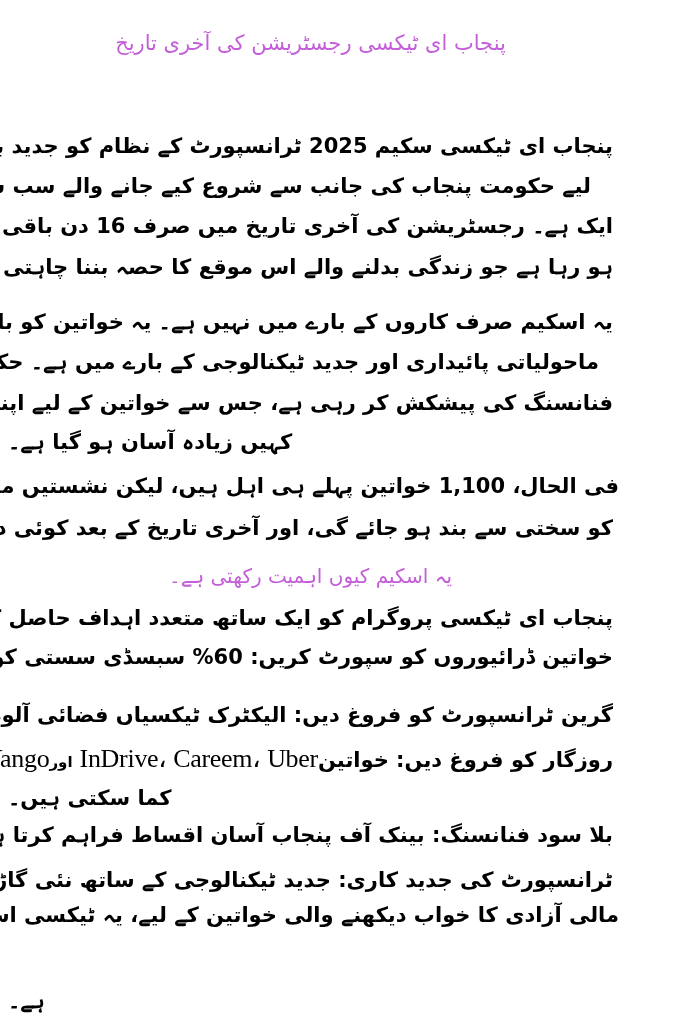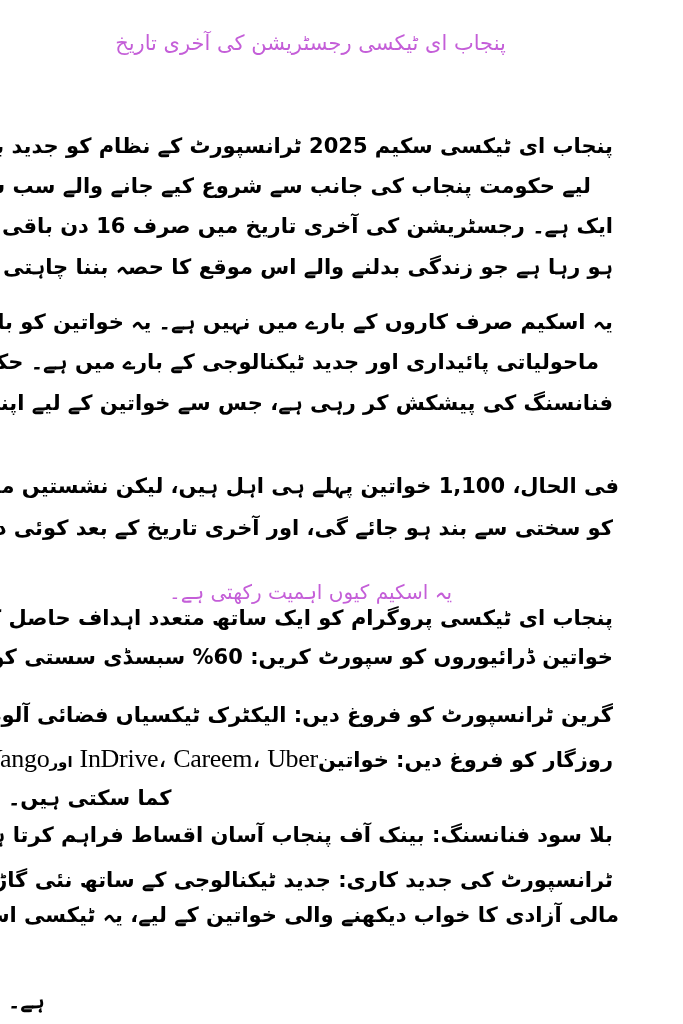--- a/index.html
+++ b/index.html
@@ -76,25 +76,26 @@
   <div class="title" id="title" style="color: rgb(196, 94, 216);">پنجاب ای ٹیکسی رجسٹریشن کی آخری تاریخ</div>
 
   <div class="line justify" style="top:136px">پنجاب ای ٹیکسی سکیم 2025 ٹرانسپورٹ کے نظام کو جدید بنانے اور خواتین کو بااختیار بنانے کے</div>
   <div class="line justify" style="top:176px; left:30px; right:30px">لیے حکومت پنجاب کی جانب سے شروع کیے جانے والے سب سے پرجوش اقدامات میں سے</div>
   <div class="line justify" style="top:216px">ایک ہے۔ رجسٹریشن کی آخری تاریخ میں صرف 16 دن باقی ہیں، ان خواتین کے لیے وقت ختم</div>
   <div class="line center" style="top:257px">ہو رہا ہے جو زندگی بدلنے والے اس موقع کا حصہ بننا چاہتی ہیں۔</div>
 
   <div class="line center" style="top:312px">یہ اسکیم صرف کاروں کے بارے میں نہیں ہے۔ یہ خواتین کو بااختیار بنانے، مالیاتی آزادی،</div>
   <div class="line justify" style="top:352px; left:10px; right:22px">ماحولیاتی پائیداری اور جدید ٹیکنالوجی کے بارے میں ہے۔ حکومت 60% سبسڈی اور بلا سود</div>
   <div class="line justify" style="top:393px">فنانسنگ کی پیشکش کر رہی ہے، جس سے خواتین کے لیے اپنی الیکٹرک ٹیکسیوں کا مالک بننا پہلے سے</div>
+  <div class="line center" style="top:432px">کہیں زیادہ آسان ہو گیا ہے۔</div>
 
   <div class="line justify" style="top:476px; left:2px; right:2px">فی الحال، 1,100 خواتین پہلے ہی اہل ہیں، لیکن نشستیں محدود ہیں۔ رجسٹریشن 5 اکتوبر 2025</div>
   <div class="line center" style="top:518px">کو سختی سے بند ہو جائے گی، اور آخری تاریخ کے بعد کوئی درخواست قبول نہیں کی جائے گی۔</div>
 
-  <div class="subheading" id="subheading" style="color: rgb(196, 94, 216); margin-top: 16px;">یہ اسکیم کیوں اہمیت رکھتی ہے۔</div>
+  <div class="subheading" id="subheading" style="color: rgb(196, 94, 216);">یہ اسکیم کیوں اہمیت رکھتی ہے۔</div>
 
   <div class="line center" style="top:608px">پنجاب ای ٹیکسی پروگرام کو ایک ساتھ متعدد اہداف حاصل کرنے کے لیے ڈیزائن کیا گیا ہے:</div>
   <div class="line center" style="top:647px">خواتین ڈرائیوروں کو سپورٹ کریں: 60% سبسڈی سستی کو یقینی بناتی ہے۔</div>
   <div class="line center" style="top:705px">گرین ٹرانسپورٹ کو فروغ دیں: الیکٹرک ٹیکسیاں فضائی آلودگی کو کم کرنے میں مدد کرتی ہیں۔</div>
 
   <div class="line center" style="top:746px">
     <span>روزگار کو فروغ دیں: خواتین</span><span class="latin" dir="ltr">InDrive، Careem، Uber</span>
     <span style="font-size:15px">اور</span><span class="latin" dir="ltr">Yango</span>
     <span>کے ذریعے</span>
   </div>

